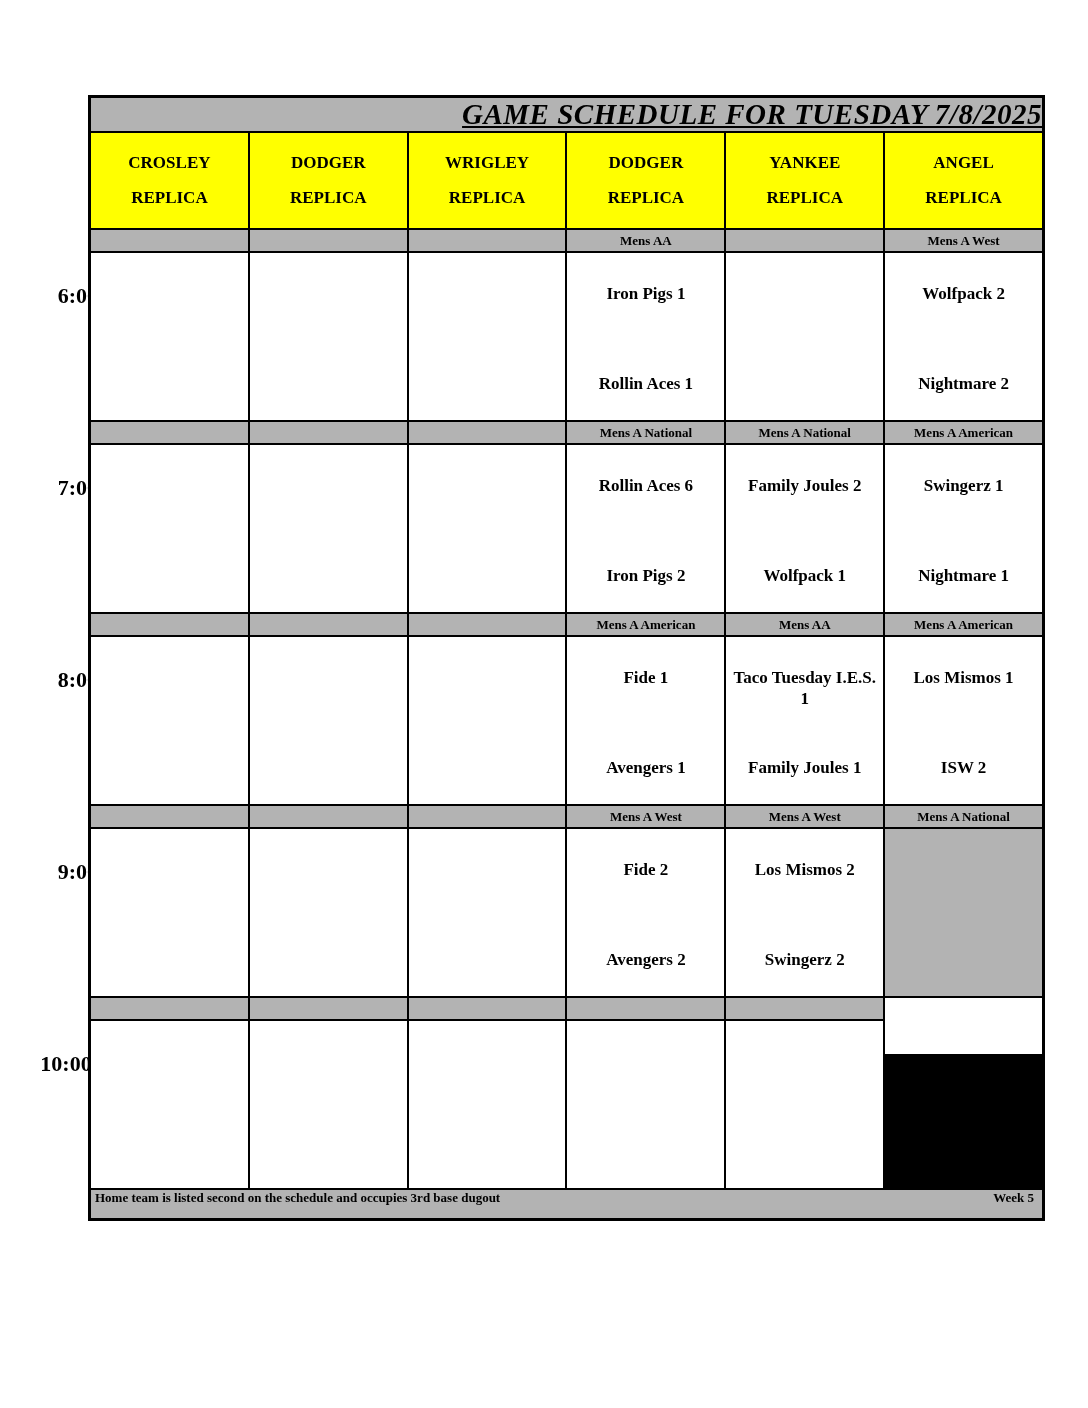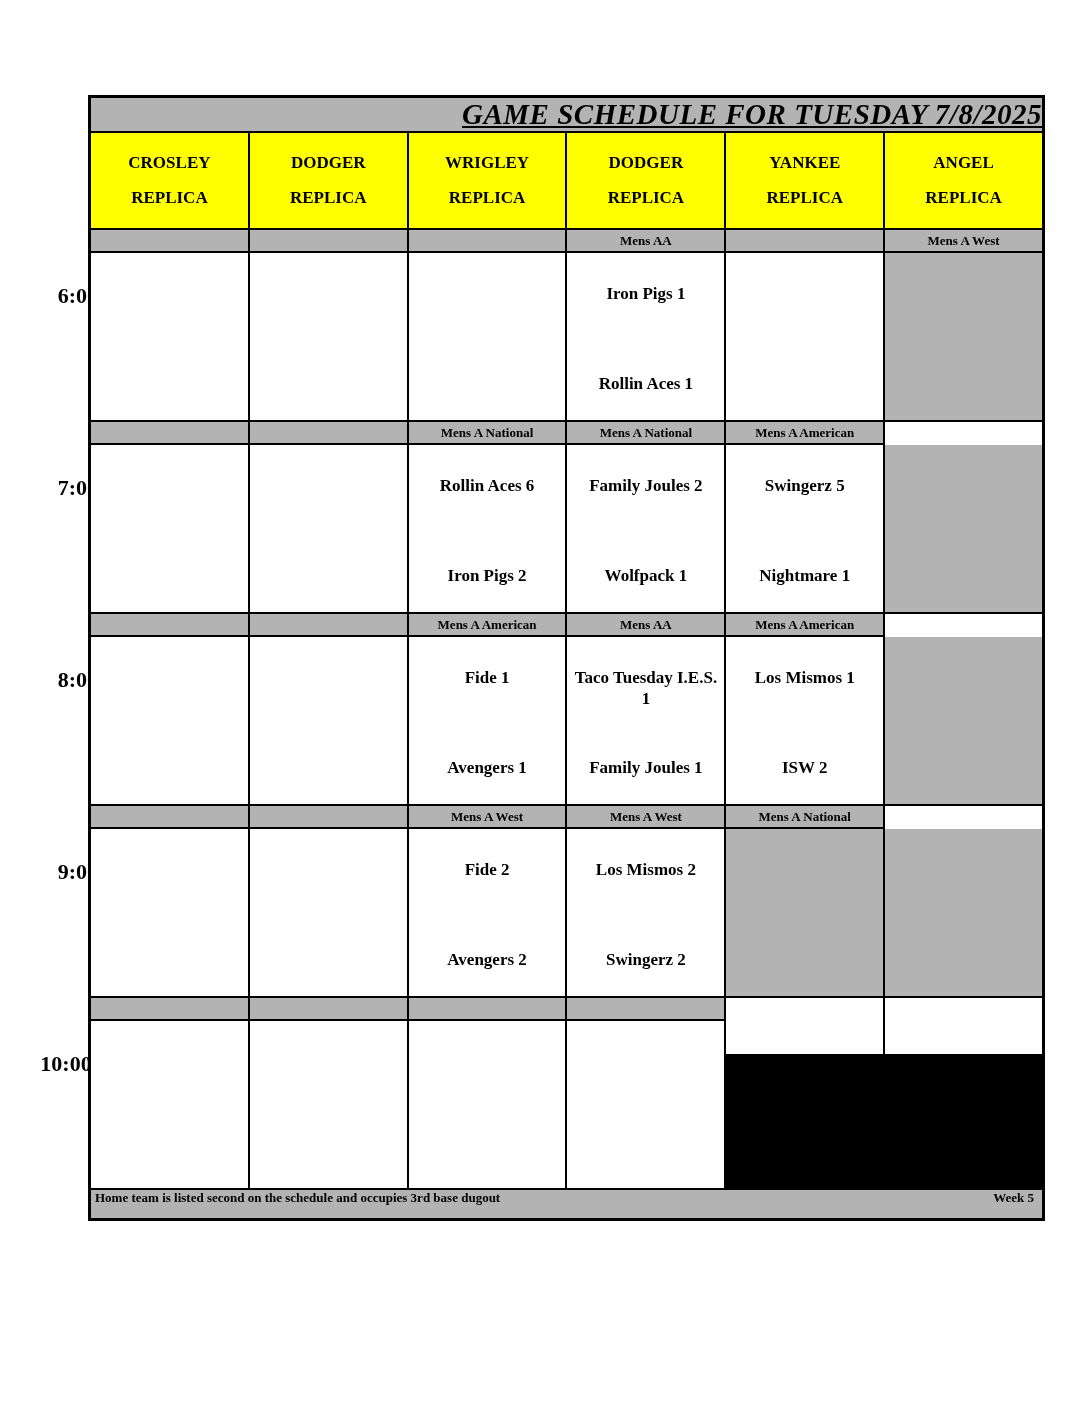--- a/index.html
+++ b/index.html
@@ -133,20 +133,24 @@
       <span></span>
     </div>
     <div class="game">
       <span>Iron Pigs 1</span>
       <span>Rollin Aces 1</span>
     </div>
     <div class="game">
       <span></span>
       <span></span>
     </div>
+    <div class="game">
+      <span>Wolfpack 2</span>
+      <span>Nightmare 2</span>
+    </div>
 
     <div class="band"></div>
     <div class="band"></div>
     <div class="band"></div>
     <div class="band">Mens A National</div>
     <div class="band">Mens A National</div>
     <div class="band">Mens A American</div>
 
     <div class="game">
       <span></span>
@@ -162,21 +166,21 @@
     </div>
     <div class="game">
       <span>Rollin Aces 6</span>
       <span>Iron Pigs 2</span>
     </div>
     <div class="game">
       <span>Family Joules 2</span>
       <span>Wolfpack 1</span>
     </div>
     <div class="game">
-      <span>Swingerz 5</span>
+      <span>Swingerz 1</span>
       <span>Nightmare 1</span>
     </div>
 
     <div class="band"></div>
     <div class="band"></div>
     <div class="band"></div>
     <div class="band">Mens A American</div>
     <div class="band">Mens AA</div>
     <div class="band">Mens A American</div>
 

